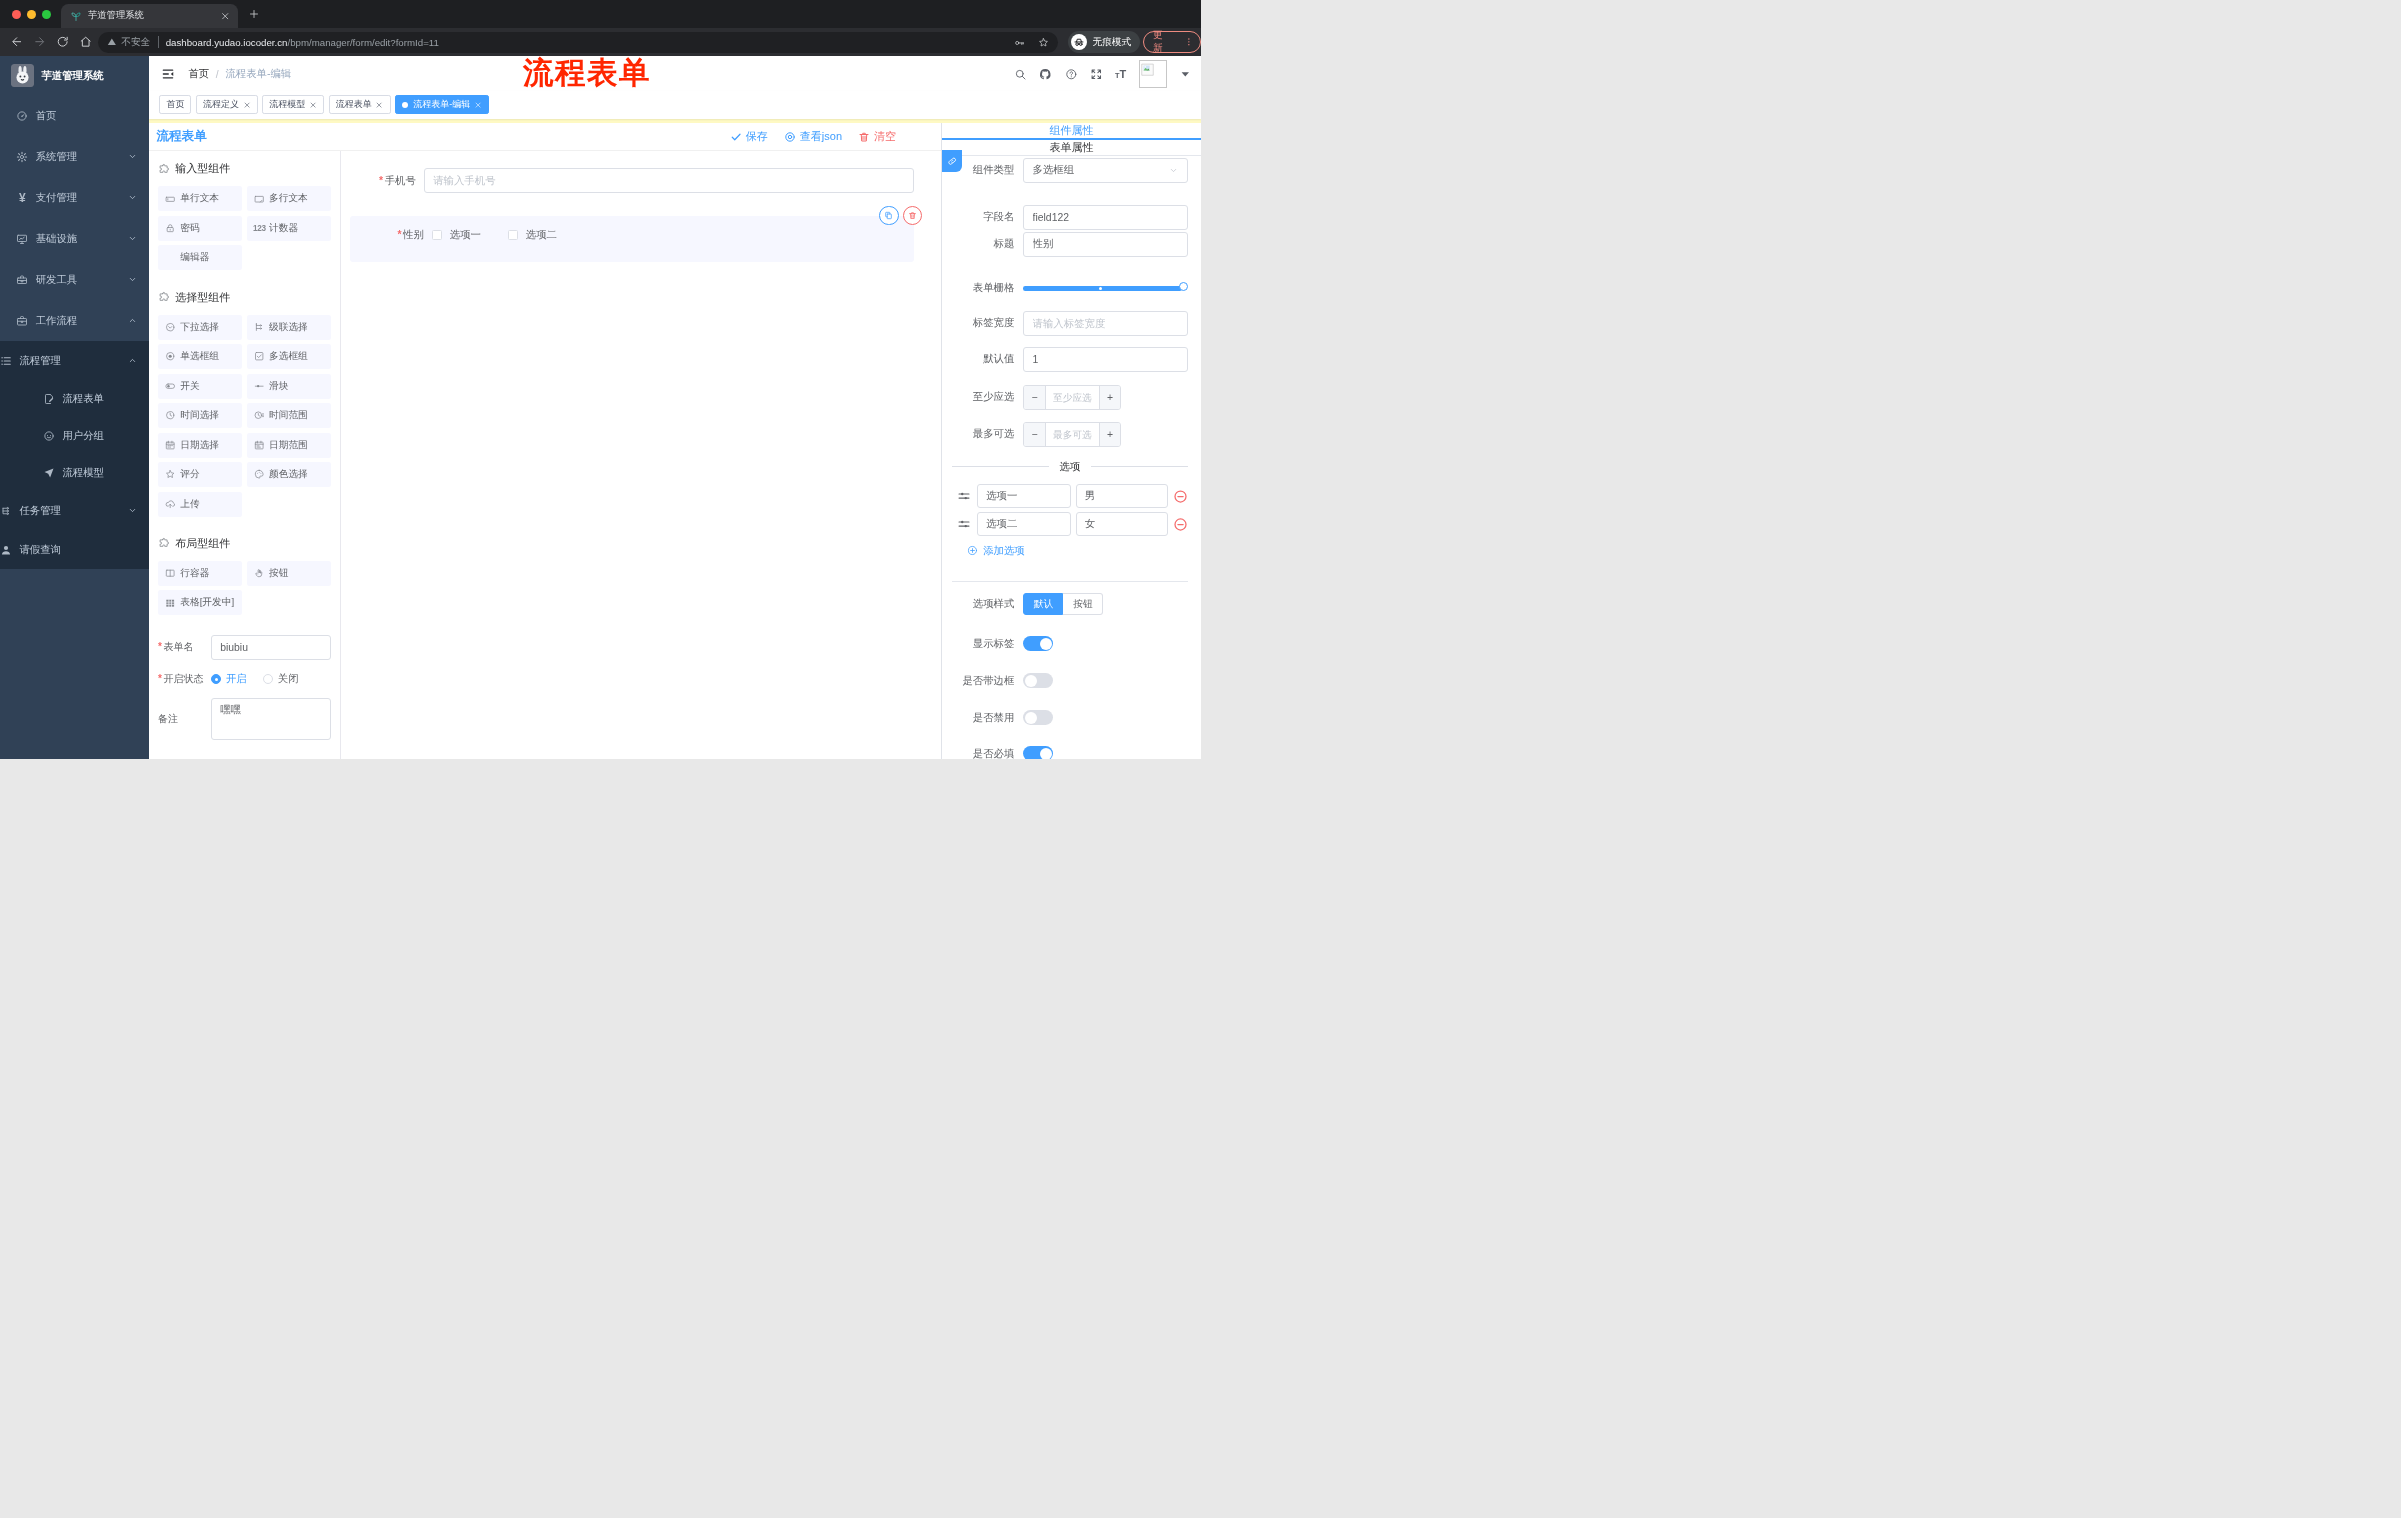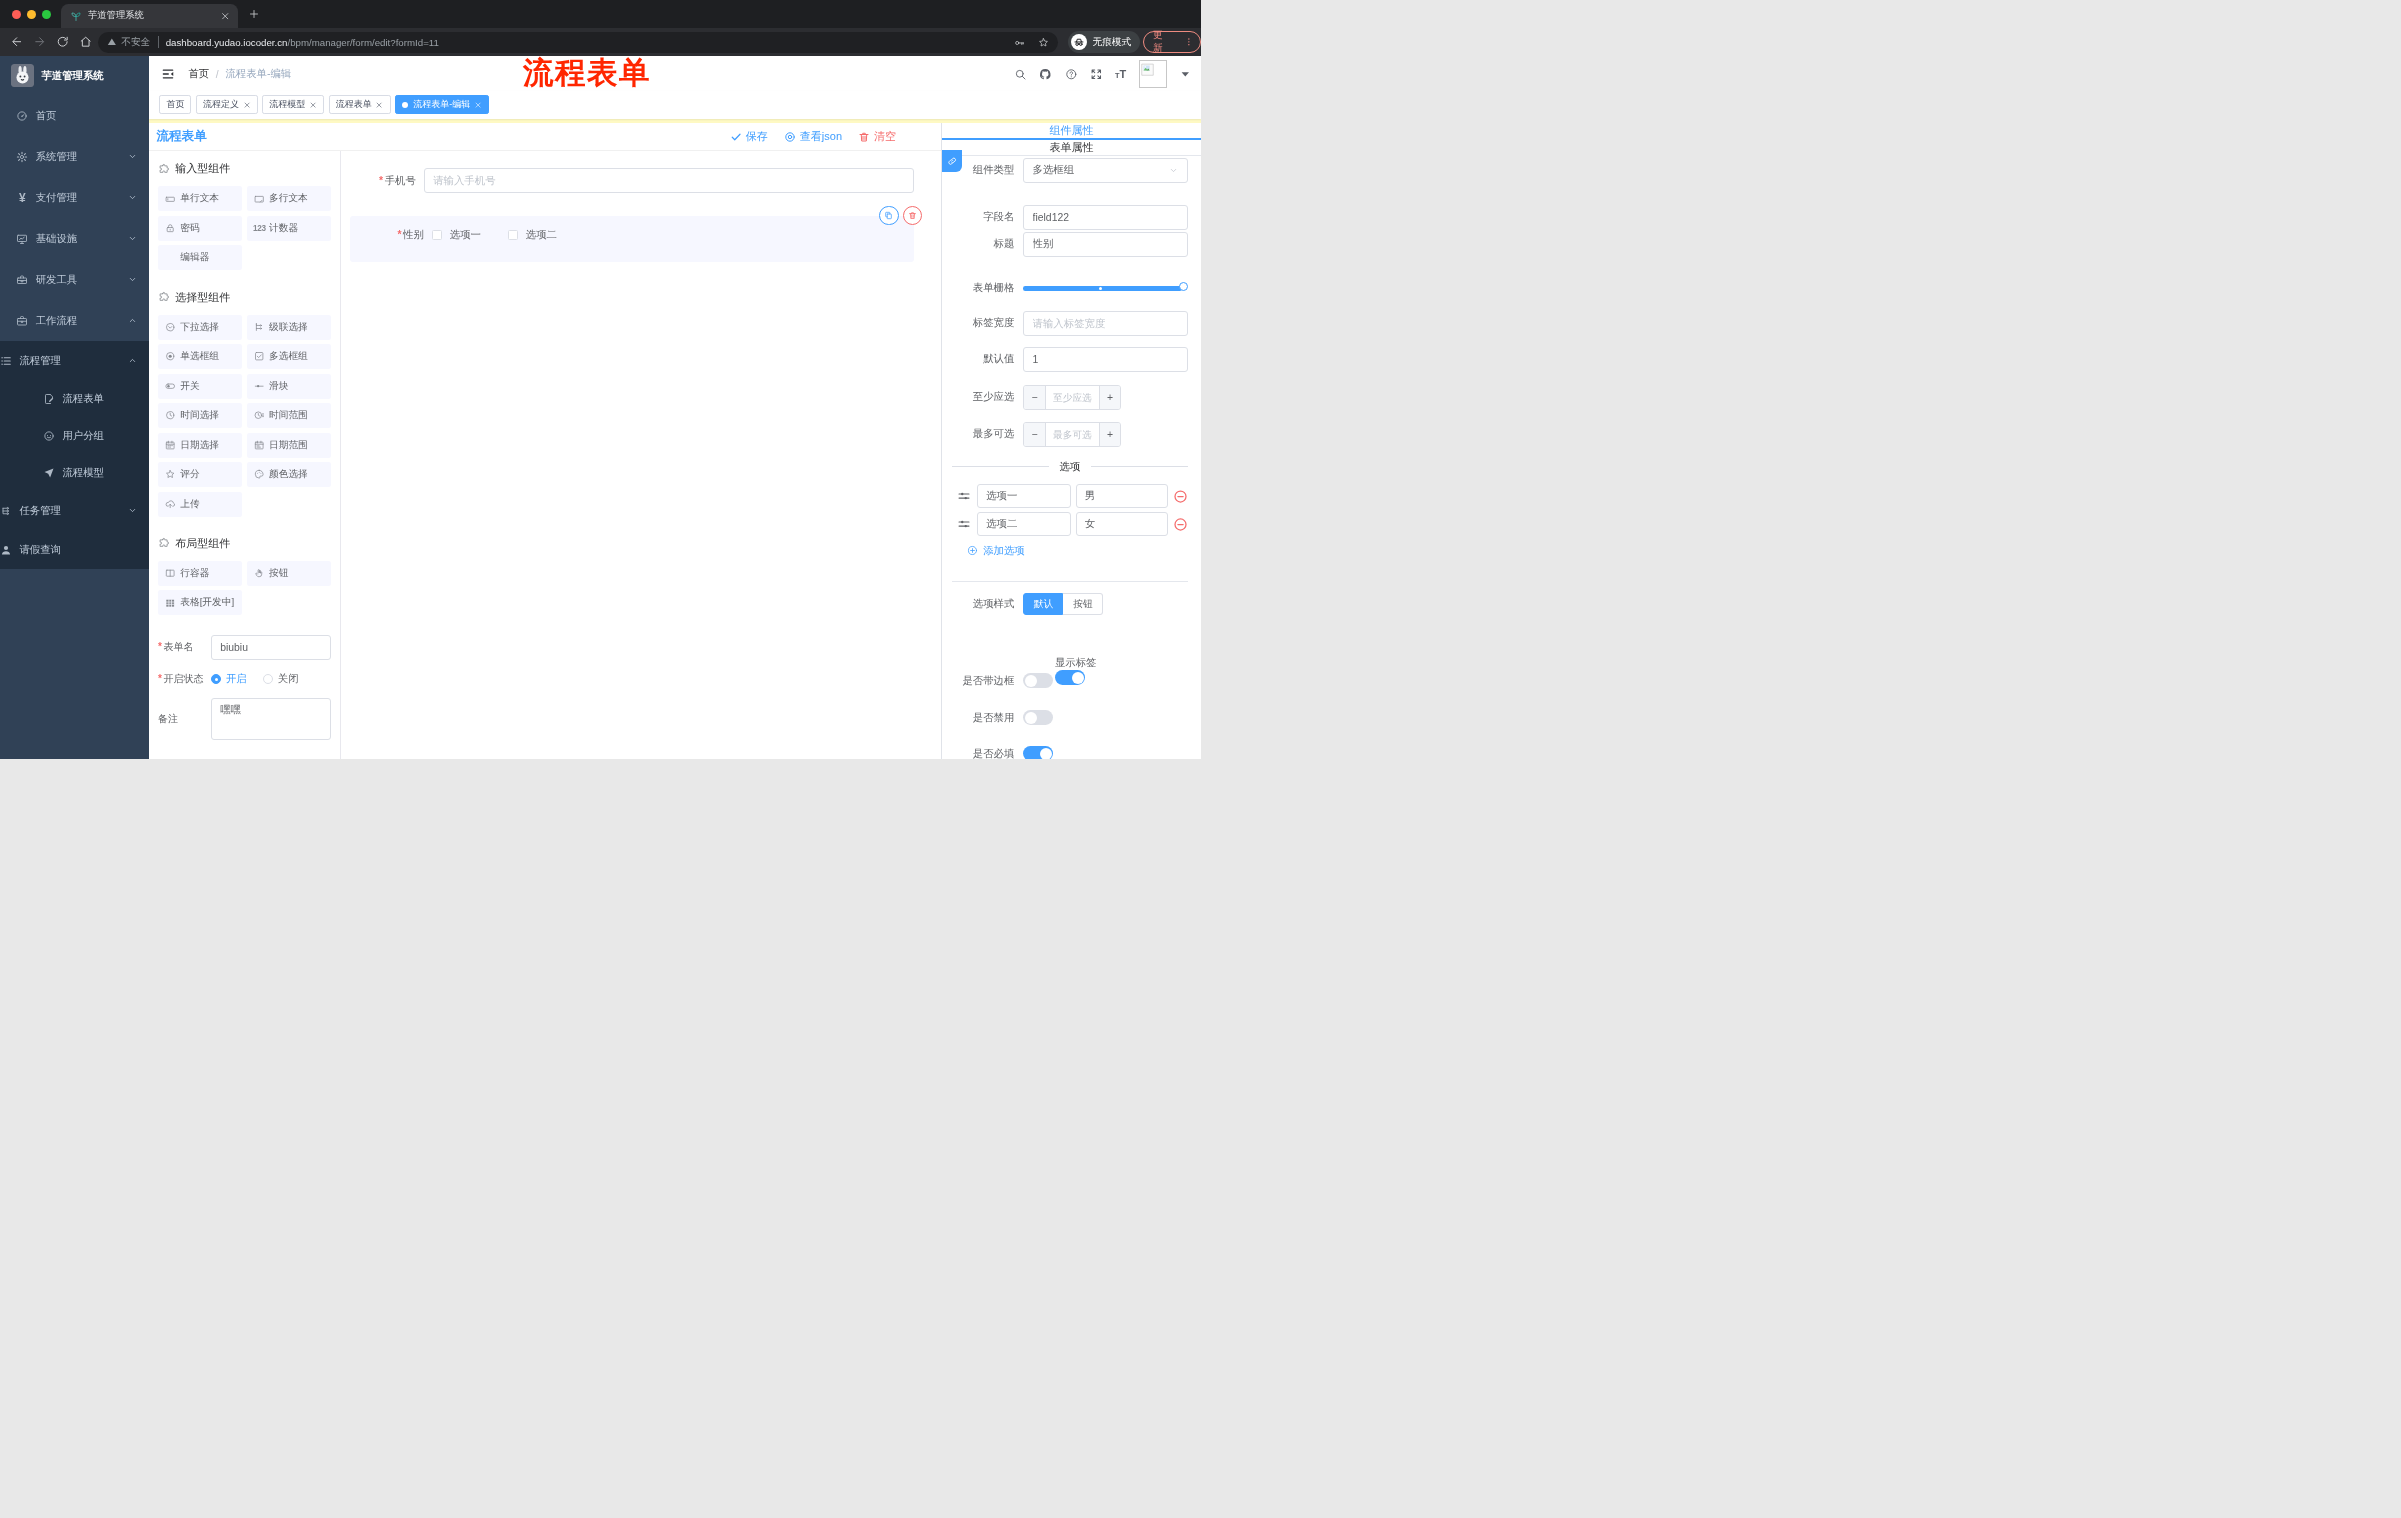--- a/index.html
+++ b/index.html
@@ -1019,21 +1019,21 @@
       <span class="plabel">选项样式</span>
       <div class="pctrl">
         <div class="segment">
           <span class="segbtn on">默认</span>
           <span class="segbtn off">按钮</span>
         </div>
       </div>
     </div>
 
     <div id="switch-rows">
-        <div class="prow" style="top: 533px; height: 15px; flex-direction: column;">
+        <div class="prow" style="top: 513px; height: 15px;">
           <span class="plabel">显示标签</span>
           <div class="pctrl">
             <span class="switch on">
               <i></i>
             </span>
           </div>
         </div>
         <div class="prow" style="top: 550px; height: 15px;">
           <span class="plabel">是否带边框</span>
           <div class="pctrl">

